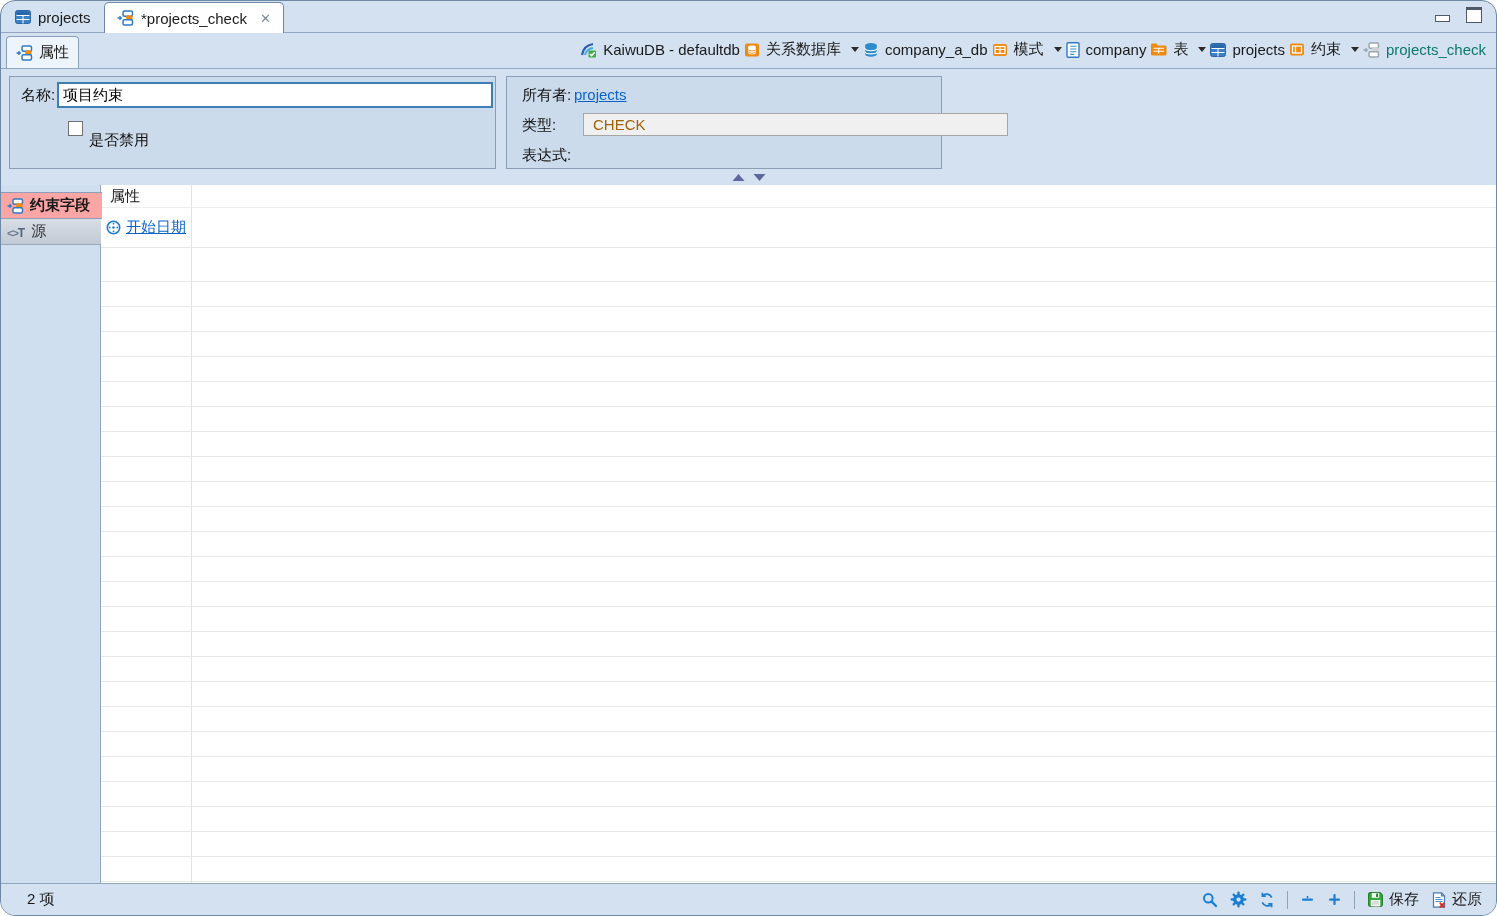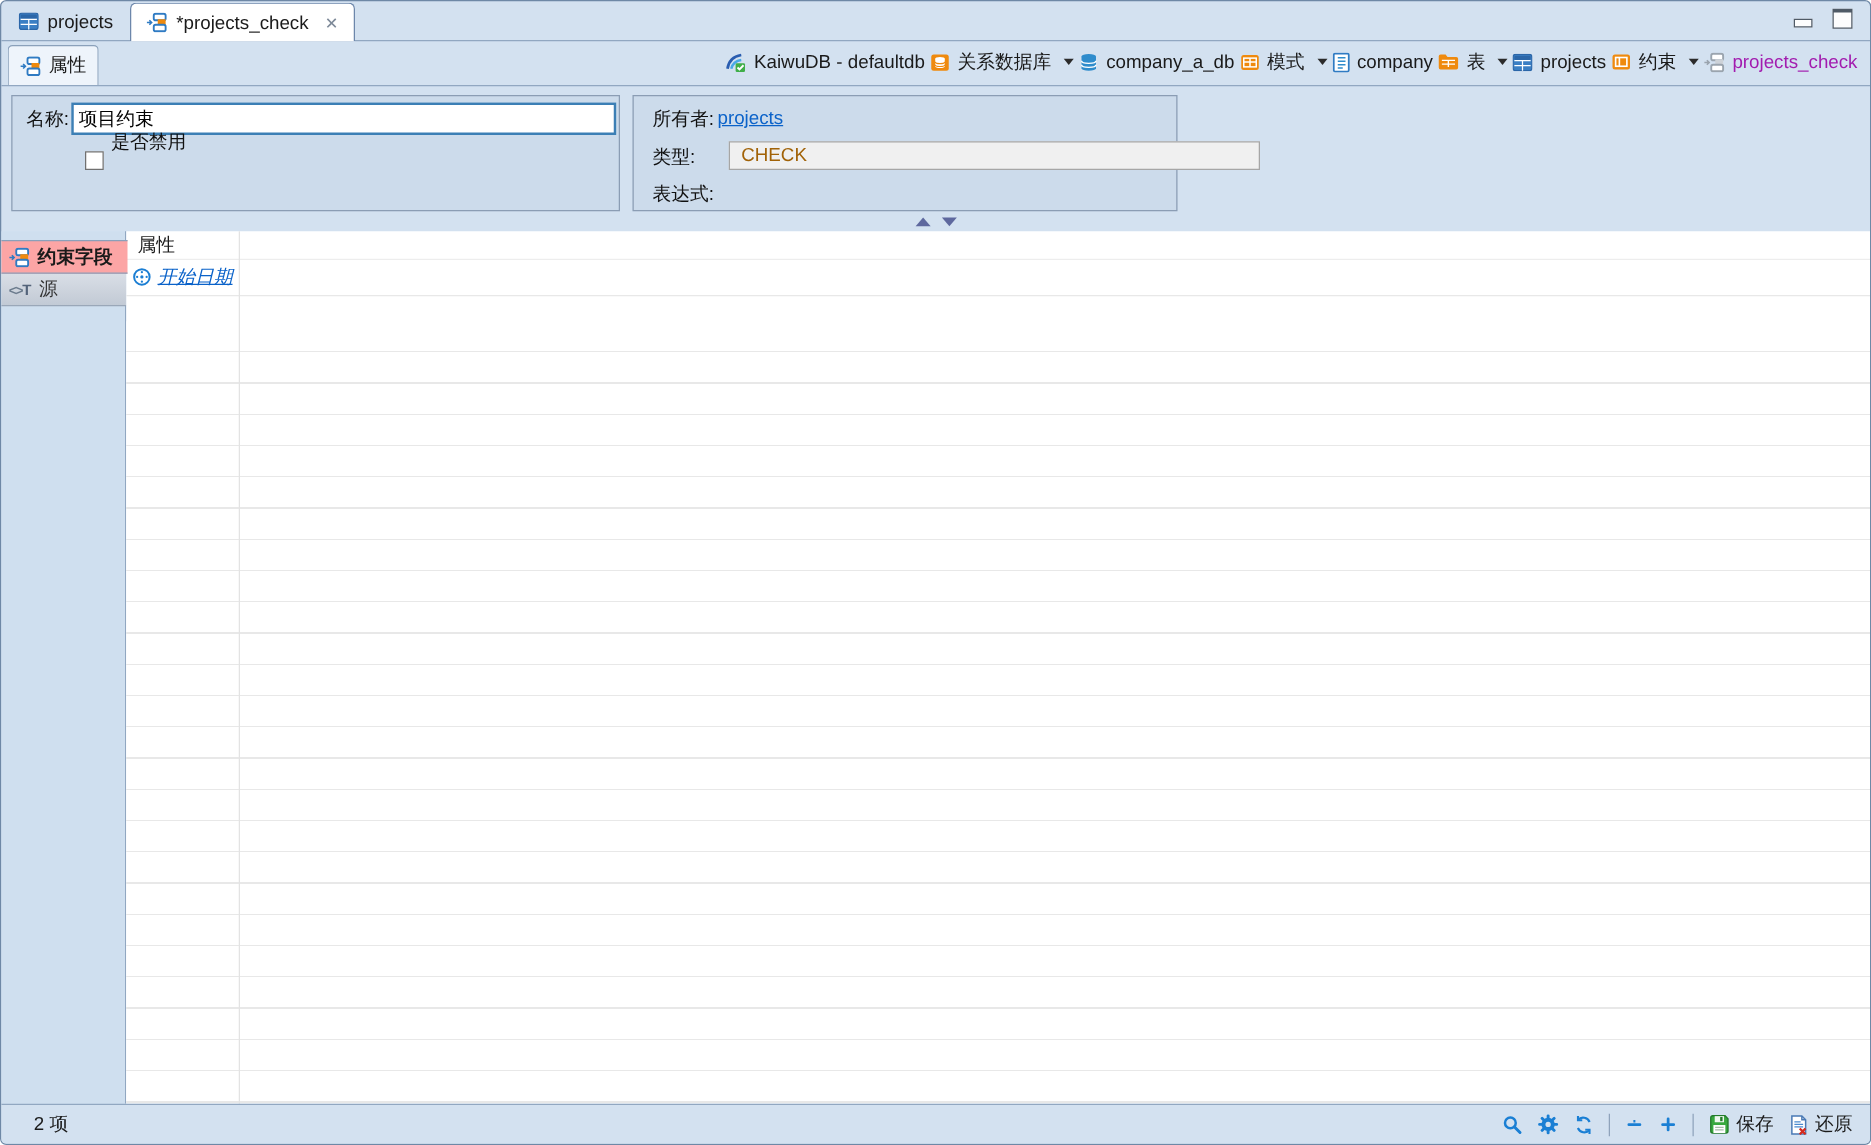--- a/index.html
+++ b/index.html
@@ -1,37 +1,37 @@
 <!DOCTYPE html>
 <html><head>
 <meta charset="utf-8">
 <style>
   html,body{margin:0;padding:0;background:#ffffff;font-family:"Liberation Sans","DejaVu Sans",sans-serif;}
   .window{position:relative;width:1497px;height:916px;box-sizing:border-box;background:#d3e1f0;
-          border:1px solid #6e88a6;border-radius:5px;overflow:hidden;font-size:15px;color:#1a1a1a;}
+          border:1px solid #6e88a6;border-radius:15px;overflow:hidden;font-size:15px;color:#1a1a1a;}
 
   
   .tabbar{position:absolute;top:0;left:0;right:0;height:31px;border-bottom:1px solid #91a7c1;}
   .tab{position:absolute;display:flex;align-items:center;gap:7px;padding:0 12px;height:28px;top:2px;cursor:pointer;}
   .tab.inactive{left:2px;}
   .tab.active{left:103px;top:1px;height:30px;background:#ffffff;border:1px solid #6d87ab;border-bottom:none;
               border-radius:5px 5px 0 0;z-index:2;}
   .close-x{color:#7e8a99;font-size:13px;margin-left:6px;line-height:1;}
   .win-controls{position:absolute;right:14px;top:6px;display:flex;align-items:center;gap:16px;}
   .btn-min{width:13px;height:5px;border:1px solid #4f5a66;background:#fdfdfd;margin-top:6px;}
   .btn-max{width:14px;height:12px;border:1px solid #4f5a66;border-top:3px solid #4f5a66;background:#fdfdfd;}
 
   
   .subbar{position:absolute;top:31px;left:0;right:0;height:36px;border-bottom:1px solid #91a7c1;}
   .proptab{position:absolute;left:5px;bottom:0;height:31px;display:flex;align-items:center;gap:6px;
            padding:0 9px;background:#eef4fb;border:1px solid #8aa0ba;border-bottom:none;
            border-radius:4px 4px 0 0;cursor:pointer;}
   .breadcrumb{position:absolute;right:10px;top:0;height:35px;display:flex;align-items:center;gap:4px;}
   .bc-item{display:flex;align-items:center;gap:6px;cursor:pointer;white-space:nowrap;}
-  .bc-item.disabled{color:#a21caf;cursor:default;}
+  .bc-item.disabled{color:#0f766e;cursor:default;}
   .caret{width:0;height:0;border-left:4.5px solid transparent;border-right:4.5px solid transparent;
          border-top:5px solid #2b2b2b;margin-left:4px;cursor:pointer;}
 
   
   .formarea{position:absolute;top:67px;left:0;right:0;height:103px;}
   .group{position:absolute;top:8px;height:93px;background:#ccdbeb;border:1px solid #8b9db4;box-sizing:border-box;}
   .group.left{left:8px;width:487px;padding-left:36px;}
   .group.right{left:505px;width:436px;}
   .flabel{position:absolute;color:#111;}
   .name-input{position:absolute;left:47px;top:5px;width:424px;height:22px;border:2px solid #3c7fb5;
@@ -57,22 +57,22 @@
                    border-bottom:1px solid #8aa0ba;font-weight:bold;z-index:2;}
   .side-tab.idle{top:34px;width:100px;height:26px;background:linear-gradient(#d9dee6,#c2cad5);
                  border-bottom:1px solid #9aa7b8;color:#333;}
   .src-glyph{font-size:11px;letter-spacing:-1px;color:#6b7b8d;font-weight:bold;}
   .src-t{color:#53637a;font-weight:bold;font-size:12px;}
 
   .tablearea{position:absolute;left:100px;top:0;right:0;height:100%;background:#ffffff;}
   .col-line{position:absolute;left:90px;top:0;bottom:0;width:1px;background:#e3e3e3;}
   .thead{position:absolute;top:0;left:0;right:0;height:22px;display:flex;align-items:center;
          padding-left:9px;border-bottom:1px solid #ededed;cursor:pointer;}
-  .trow{position:absolute;left:0;right:0;height:30px;display:flex;align-items:center;gap:5px;
-        padding-left:5px;border-bottom:1px solid #e8e8e8;box-sizing:border-box;cursor:pointer;font-style:italic;}
+  .trow{position:absolute;left:0;right:0;height:41px;display:flex;align-items:center;gap:5px;
+        padding-left:5px;border-bottom:1px solid #e8e8e8;box-sizing:border-box;cursor:pointer;}
   .trow.r0{top:22px;} .trow.r1{top:47px;}
   .grid-fill{position:absolute;left:0;right:0;top:72px;bottom:0;
              background:repeating-linear-gradient(to bottom,#ffffff 0 24px,#e8e8e8 24px 25px);}
 
   
   .statusbar{position:absolute;left:0;right:0;bottom:0;height:31px;border-top:1px solid #91a7c1;
              display:flex;align-items:center;background:#d3e1f0;}
   .status-left{margin-left:26px;}
   .status-right{margin-left:auto;display:flex;align-items:center;gap:12px;padding-right:14px;}
   .sdiv{width:1px;height:18px;background:#8fa3bb;}
@@ -224,21 +224,21 @@
         <span>projects_check</span>
       </div>
     </div>
   </div>
 
   <div class="formarea">
     <div class="group left">
       <span class="flabel" style="left:11px;top:9px;">名称:</span>
       <input class="name-input" type="text" value="项目约束" style="">
       <span class="cbx"></span>
-      <span class="flabel" style="left:79px;top:27px;">是否禁用</span>
+      <span class="flabel" style="left:79px;top:54px;">是否禁用</span>
     </div>
     <div class="group right">
       <span class="flabel" style="left:15px;top:9px;">所有者:</span>
       <a class="lnk" style="position:absolute;left:67px;top:9px;">projects</a>
       <span class="flabel" style="left:15px;top:39px;">类型:</span>
       <input class="ro-input" style="top: 36px;" type="text" readonly="" value="CHECK">
       <span class="flabel" style="left:15px;top:69px;">表达式:</span>
     </div>
   </div>
 

